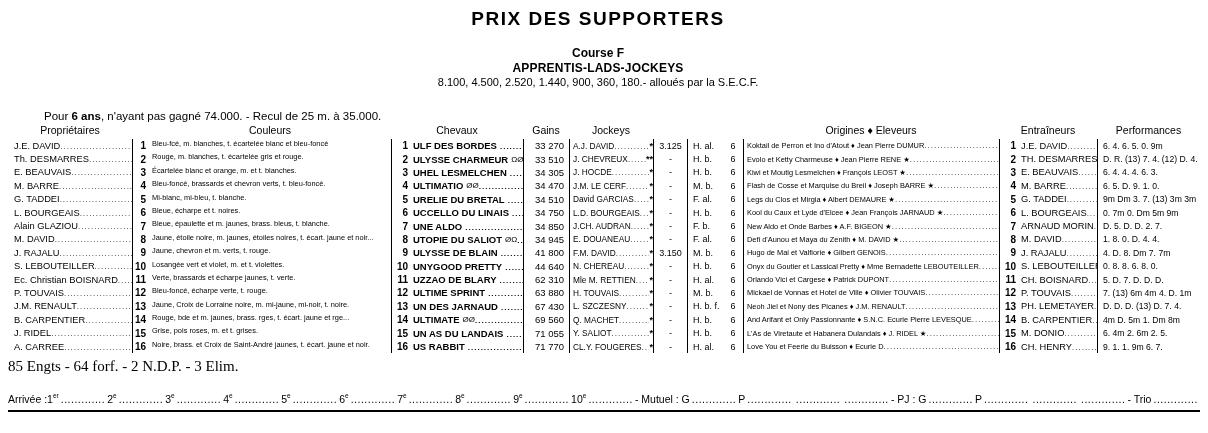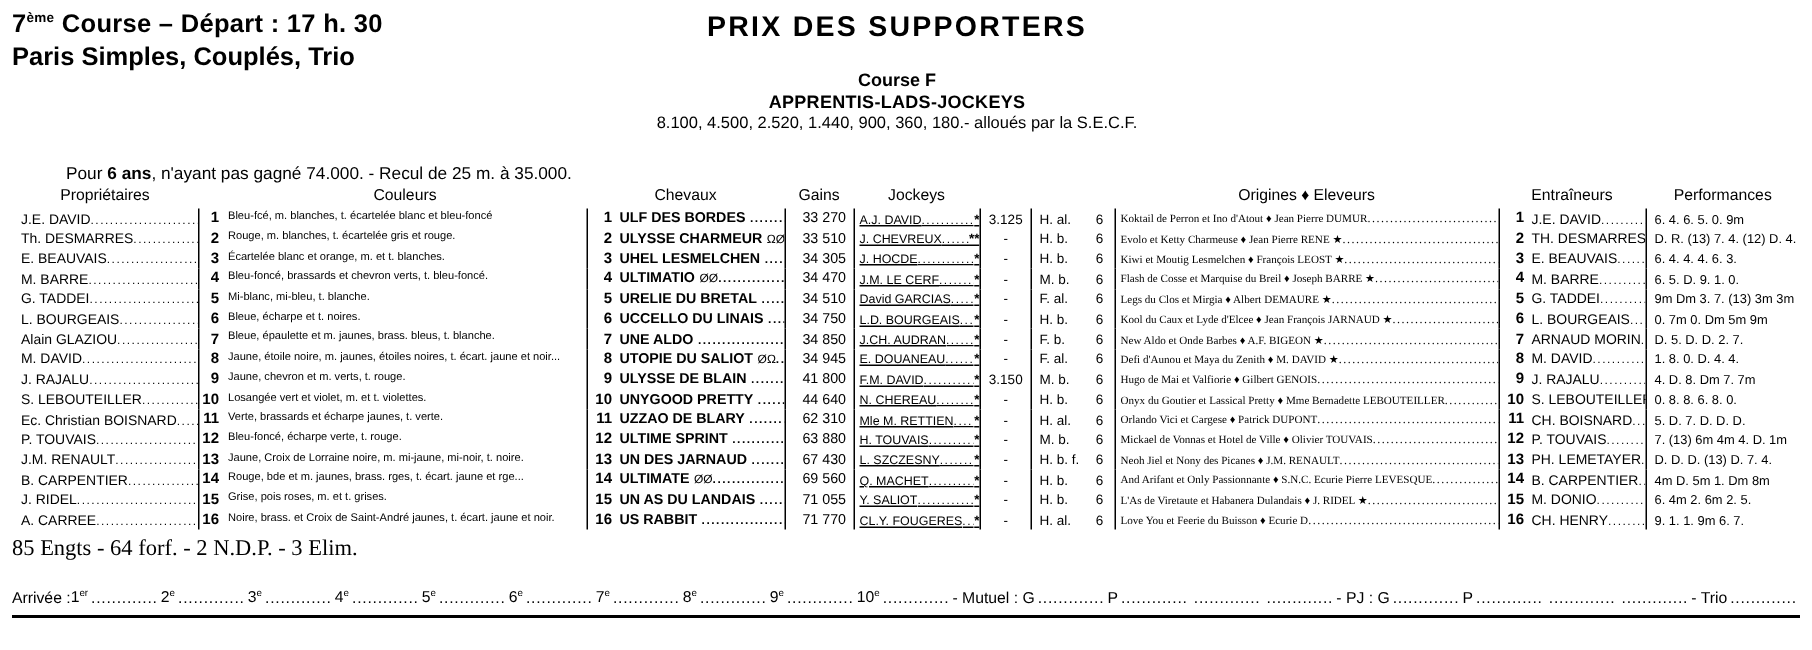--- a/index.html
+++ b/index.html
@@ -39,26 +39,26 @@
 
   
   .r-left { border-left:1px solid #000; }
 
   .c-owner { font-size:9.3px; padding-left:6px; }
   .c-num, .c-hnum, .c-tnum { font-size:10px; font-weight:bold; justify-content:flex-end; padding-right:3px; }
   .c-colors { font-size:7.4px; padding-left:3px; white-space:normal; line-height:1.15; align-items:flex-start; padding-top:1px; }
   .c-horse { font-size:9.5px; font-weight:bold; padding-left:2px; }
   .c-horse .marks { font-weight:normal; font-size:8px; margin-left:3px; }
   .c-gains { font-size:9.5px; justify-content:flex-end; padding-right:5px; }
-  .c-jockey { font-size:8.3px; padding-left:3px;text-decoration:underline; }
+  .c-jockey { font-size:8.3px; padding-left:3px; }
   .c-jockey .stars { font-weight:bold; font-size:9px; }
   .c-dist { font-size:9px; justify-content:center; }
   .c-sex { font-size:9px; padding-left:5px; }
   .c-age { font-size:9px; justify-content:center; }
-  .c-origin { font-size:7.4px; padding-left:3px;font-family:Liberation Serif, serif; }
+  .c-origin { font-size:7.4px; padding-left:3px; }
   .c-trainer { font-size:9.3px; padding-left:2px; }
   .c-perf { font-size:8.6px; padding-left:5px; }
 
   .ldr { flex:1; overflow:hidden; min-width:4px; }
   .ldr::before { content:"................................................................................."; letter-spacing:1px; font-size:8px; color:#000; }
 
   
   .engagements { font-size:15px; margin-top:5px; padding-left:0;font-family:Liberation Serif, serif; }
   .arrivee-line {
     display:flex; align-items:flex-end; margin-top:17px;
@@ -69,24 +69,20 @@
   .arrivee-line sup { font-size:6.5px; vertical-align:super; }
   .arrivee-line .dots { flex:1 1 0; overflow:hidden; min-width:10px; margin:0 2px; }
   .arrivee-line .dots::before { content:"......................................"; letter-spacing:.5px; }
 </style>
 </head>
 <body>
 
 <div class="page">
 
   <div class="header-zone">
-    <div class="race-left">
-      <div class="race-title"><span>7</span><sup>ème</sup><span> Course  – Départ : 17 h. 30</span></div>
-      <div class="race-sub">Paris Simples, Couplés, Trio</div>
-    </div>
     <div class="race-center">
       <div class="prix-title">PRIX DES SUPPORTERS</div>
       <div class="course-letter">Course F</div>
       <div class="category">APPRENTIS-LADS-JOCKEYS</div>
       <div class="allocations">8.100, 4.500, 2.520, 1.440, 900, 360, 180.- alloués par la S.E.C.F.</div>
     </div>
     <div class="eligibility"><span>Pour </span><b>6 ans</b><span>, n'ayant pas gagné 74.000. - Recul de 25 m. à 35.000.</span></div>
   </div>
 
   <div class="grid thead">

